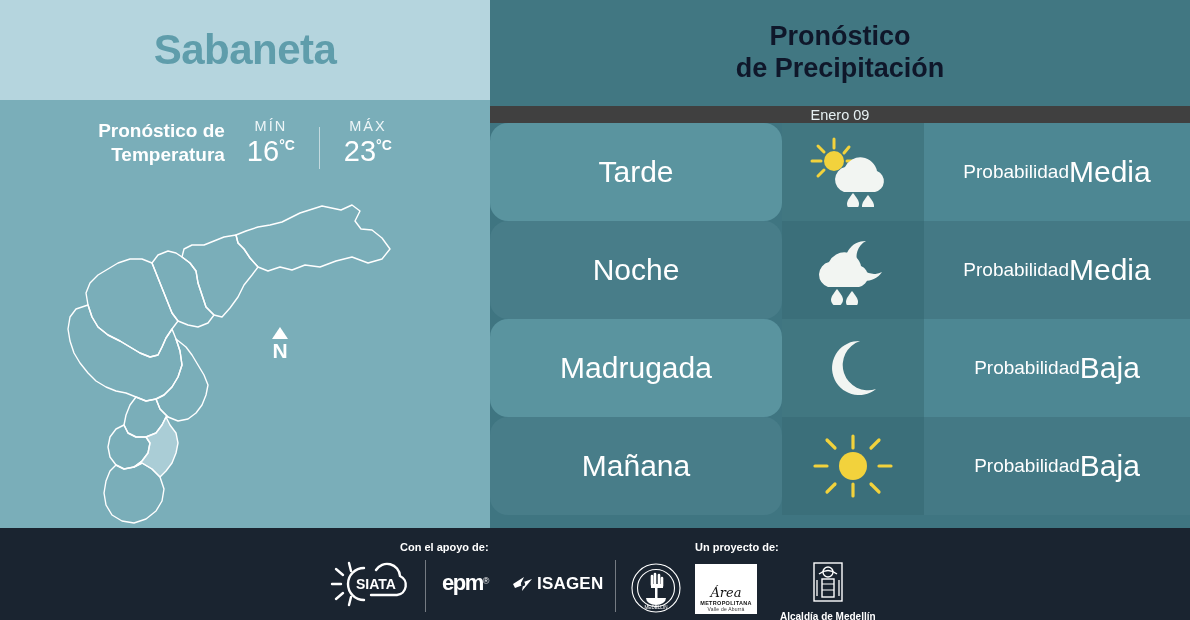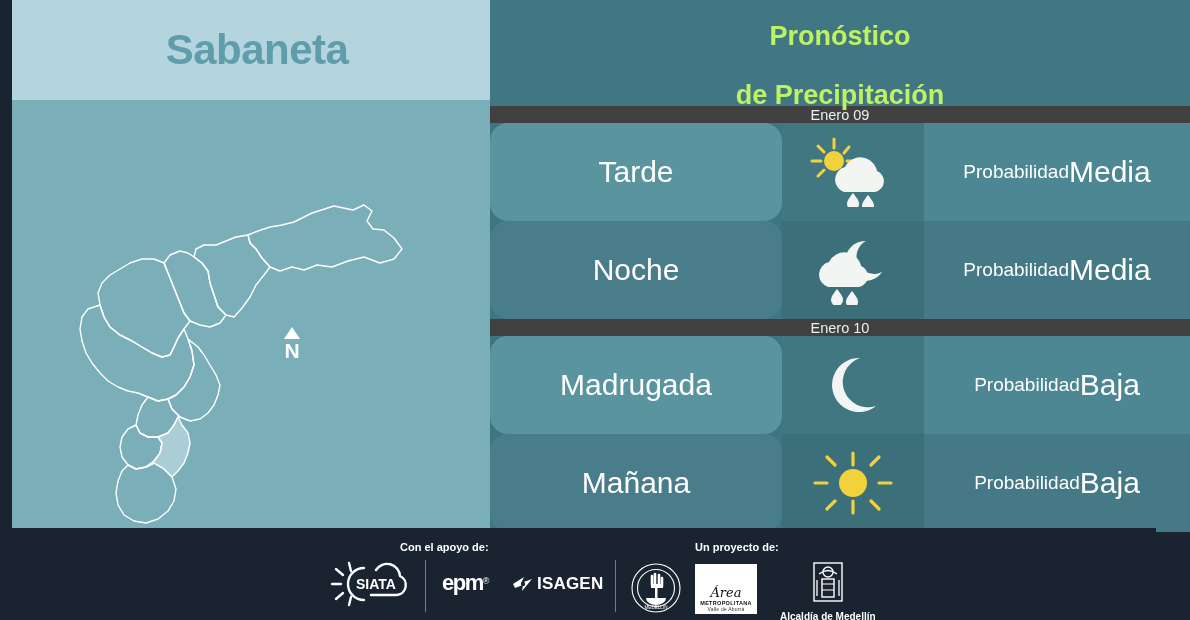--- a/index.html
+++ b/index.html
@@ -9,21 +9,20 @@
     background: #1a2430;
     overflow: hidden;
   }
   #root { position: relative; width: 1190px; height: 620px; }
 
   
   #left-panel {
     position: absolute; left: 0; top: 0;
     width: 490px; height: 528px;
     background: #7aaeb9;
-    margin-left: 12px;
   }
   #city-header {
     position: absolute; left: 0; top: 0;
     width: 490px; height: 100px;
     background: #b5d5de;
     display: flex; align-items: center; justify-content: center;
   }
   #city-name {
     font-size: 42px; font-weight: bold;
     color: #5f9dab; letter-spacing: -0.5px;
@@ -73,22 +72,22 @@
     position: absolute; left: 490px; top: 0;
     width: 700px; height: 528px;
     background: #3f7581;
   }
   #precip-header {
     height: 106px; display: flex; flex-direction: column;
     align-items: center; justify-content: center;
     background: #417782;
   }
   #precip-header .line {
-    font-size: 27px; font-weight: bold; color: #bef264;
-    line-height: 1.18; text-align: center; margin-top: 27px;
+    font-size: 27px; font-weight: bold; color: #0f172a;
+    line-height: 1.18; text-align: center;
   }
   .date-band {
     height: 17px; background: #404040;
     display: flex; align-items: center; justify-content: center;
   }
   .date-band span { font-size: 14.5px; color: #e6f0f2; }
 
   .fc-row { display: flex; height: 98px; }
   .fc-cell-label {
     width: 292px; display: flex; align-items: center; justify-content: center; border-radius: 18px;
@@ -167,20 +166,35 @@
 <body>
 
 <div id="root">
 
   <div id="left-panel">
 
     <div id="city-header">
       <div id="city-name">Sabaneta</div>
     </div>
 
+    <div id="temp-block">
+      <div id="temp-title">
+        <div>Pronóstico de</div>
+        <div>Temperatura</div>
+      </div>
+      <div class="temp-col">
+        <div class="temp-lbl">MÍN</div>
+        <div class="temp-val"><span>16</span><span class="temp-unit">°C</span></div>
+      </div>
+      <div id="temp-divider"></div>
+      <div class="temp-col">
+        <div class="temp-lbl">MÁX</div>
+        <div class="temp-val"><span>23</span><span class="temp-unit">°C</span></div>
+      </div>
+    </div>
 
     <div id="map-wrap">
       <svg id="map-svg" width="490" height="353" viewBox="0 0 490 353">
         <g fill="none" stroke="#ffffff" stroke-width="1.4" stroke-linejoin="round">
 
           <path d="M282,47 L300,38 L322,31 L341,35 L352,30 L360,36 L355,46 L361,54 L372,55 L382,63 L390,74 L382,84 L368,88 L352,82 L336,86 L320,92 L305,90 L292,95 L280,92 L268,96 L258,92 L250,83 L244,74 L238,68 L236,60 L246,56 L258,52 L270,50 Z"></path>
 
           <path d="M236,60 L238,68 L244,74 L250,83 L258,92 L252,100 L244,110 L238,122 L230,133 L222,142 L214,140 L206,132 L202,120 L198,108 L196,96 L190,88 L182,82 L184,74 L192,70 L204,70 L214,66 L224,62 Z"></path>
 
           <path d="M182,82 L190,88 L196,96 L198,108 L202,120 L206,132 L214,140 L208,148 L198,152 L188,150 L178,146 L172,138 L168,128 L164,118 L160,108 L156,98 L152,88 L158,80 L168,76 L176,78 Z"></path>
@@ -255,23 +269,20 @@
           <path d="M27 54 c4 5 6 8 6 11 a6 6 0 0 1 -12 0 c0 -3 2 -6 6 -11 Z" fill="#f2f5f2"></path>
           <path d="M42 56 c4 5 6 8 6 11 a6 6 0 0 1 -12 0 c0 -3 2 -6 6 -11 Z" fill="#f2f5f2"></path>
         </svg>
       </div>
       <div class="fc-cell-prob">
         <span class="prob-word">Probabilidad</span>
         <span class="prob-level">Media</span>
       </div>
     </div>
 
-    <div class="date-band">
-      <span>Enero 10</span>
-    </div>
 
     <div class="fc-row row-a">
       <div class="fc-cell-label">
         <span class="fc-label-text">Madrugada</span>
       </div>
       <div class="fc-cell-icon">
         <svg width="86" height="70" viewBox="0 0 86 70">
           <path d="M50 8 a27 27 0 1 0 16 48 a22 22 0 0 1 -16 -48 Z" fill="#f2f5f2"></path>
         </svg>
       </div>

